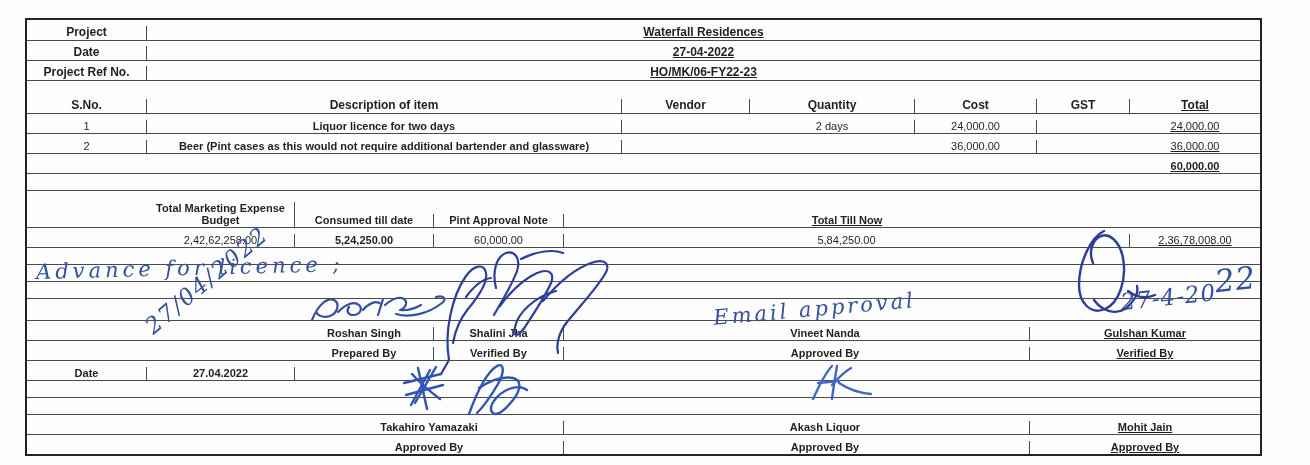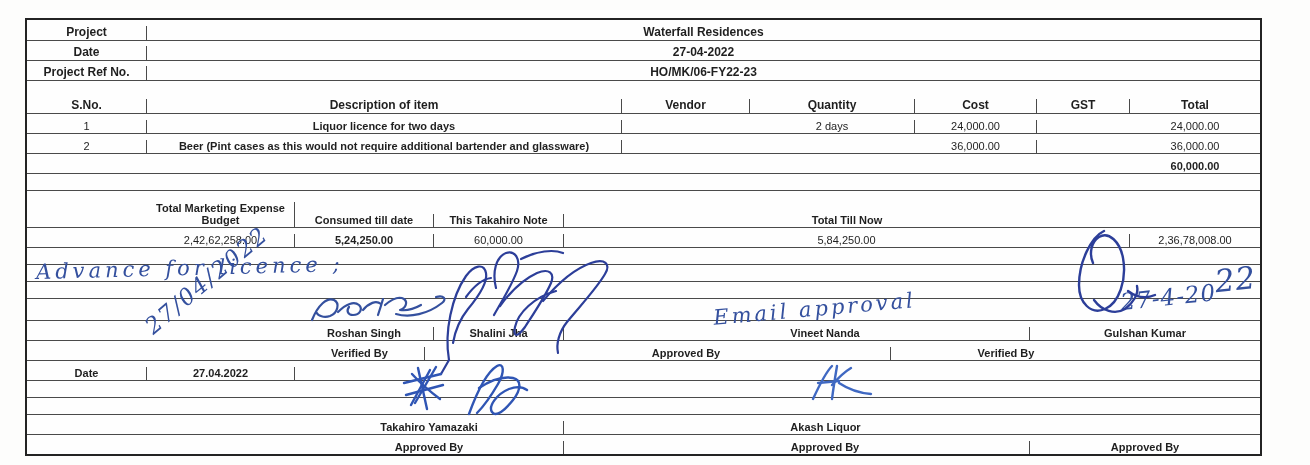--- a/index.html
+++ b/index.html
@@ -3,21 +3,21 @@
 <meta charset="utf-8">
 <style>
   html,body{margin:0;padding:0;background:#ffffff;}
   #page{position:relative;width:1310px;height:465px;background:#fdfdfc;overflow:hidden;
         font-family:"Liberation Sans",sans-serif;color:#1f1f1f;}
   .sheet{position:absolute;left:25px;top:18px;width:1233px;border:2px solid #232323;background:#fefefe;}
   .row{display:flex;border-bottom:1px solid #4a4a4a;align-items:flex-end;}
   .row:last-child{border-bottom:none;}
   .c{box-sizing:border-box;border-right:1px solid #4a4a4a;display:flex;align-items:center;
      justify-content:center;text-align:center;font-size:11px;line-height:1.15;overflow:hidden;padding:0 3px;}
-  .c:last-child{border-right:none;}
+  .c:last-child{border-right:none;text-decoration:underline;}
   .b{font-weight:bold;}
   .fs12{font-size:12px;}
   
   .ink-layer{position:absolute;left:0;top:0;width:1310px;height:465px;pointer-events:none;}
   .hw{position:absolute;font-family:"DejaVu Serif",serif;font-style:italic;color:#34509e;white-space:nowrap;}
   .hw-advance{left:36px;top:256px;font-size:21px;letter-spacing:4px;transform:rotate(-1.5deg);}
   .hw-diagdate{left:148px;top:316px;font-size:23px;letter-spacing:2px;transform:rotate(-40deg);transform-origin:0 50%;}
   .hw-email{left:713px;top:297px;font-size:21px;letter-spacing:3px;transform:rotate(-5deg);}
   .hw-signdate{left:1120px;top:274px;font-size:23px;letter-spacing:1px;transform:rotate(-6deg);}
   .hw-signdate .big{font-size:31px;position:relative;top:-8px;}
@@ -87,21 +87,21 @@
       <div class="c" style="width:139px"></div>
       <div class="c" style="width:130px"></div>
       <div class="c" style="width:566px"></div>
       <div class="c" style="width:130px"></div>
     </div>
 
     <div class="row" style="height:36px">
       <div class="c" style="width:120px"></div>
       <div class="c b" style="width:148px">Total Marketing Expense Budget</div>
       <div class="c b" style="width:139px">Consumed till date</div>
-      <div class="c b" style="width:130px">This Takahiro Note</div>
+      <div class="c b" style="width:130px">Pint Approval Note</div>
       <div class="c b" style="width:566px">Total Till Now</div>
     </div>
 
     <div class="row" style="height:19px">
       <div class="c" style="width:120px"></div>
       <div class="c" style="width:148px">2,42,62,258.00</div>
       <div class="c b" style="width:139px">5,24,250.00</div>
       <div class="c" style="width:130px">60,000.00</div>
       <div class="c" style="width:566px">5,84,250.00</div>
       <div class="c" style="width:130px">2,36,78,008.00</div>
@@ -133,20 +133,21 @@
       <div class="c b" style="width:139px">Roshan Singh</div>
       <div class="c b" style="width:130px">Shalini Jha</div>
       <div class="c" style="width:57px"></div>
       <div class="c b" style="width:409px">Vineet Nanda</div>
       <div class="c b" style="width:230px">Gulshan Kumar</div>
     </div>
 
     <div class="row" style="height:19px">
       <div class="c" style="width:120px"></div>
       <div class="c" style="width:148px"></div>
+      <div class="c b" style="width:139px">Prepared By</div>
       <div class="c b" style="width:130px">Verified By</div>
       <div class="c" style="width:57px"></div>
       <div class="c b" style="width:409px">Approved By</div>
       <div class="c b" style="width:230px">Verified By</div>
     </div>
 
     <div class="row" style="height:19px">
       <div class="c b" style="width:120px">Date</div>
       <div class="c b" style="width:148px">27.04.2022</div>
       <div class="c" style="width:139px"></div>
@@ -172,20 +173,21 @@
       <div class="c" style="width:409px"></div>
       <div class="c" style="width:230px"></div>
     </div>
 
     <div class="row" style="height:19px">
       <div class="c" style="width:120px"></div>
       <div class="c" style="width:148px"></div>
       <div class="c b" style="width:269px">Takahiro Yamazaki</div>
       <div class="c" style="width:57px"></div>
       <div class="c b" style="width:409px">Akash Liquor</div>
+      <div class="c b" style="width:230px">Mohit Jain</div>
     </div>
 
     <div class="row" style="height:19px">
       <div class="c" style="width:120px"></div>
       <div class="c" style="width:148px"></div>
       <div class="c b" style="width:269px">Approved By</div>
       <div class="c" style="width:57px"></div>
       <div class="c b" style="width:409px">Approved By</div>
       <div class="c b" style="width:230px">Approved By</div>
     </div>

